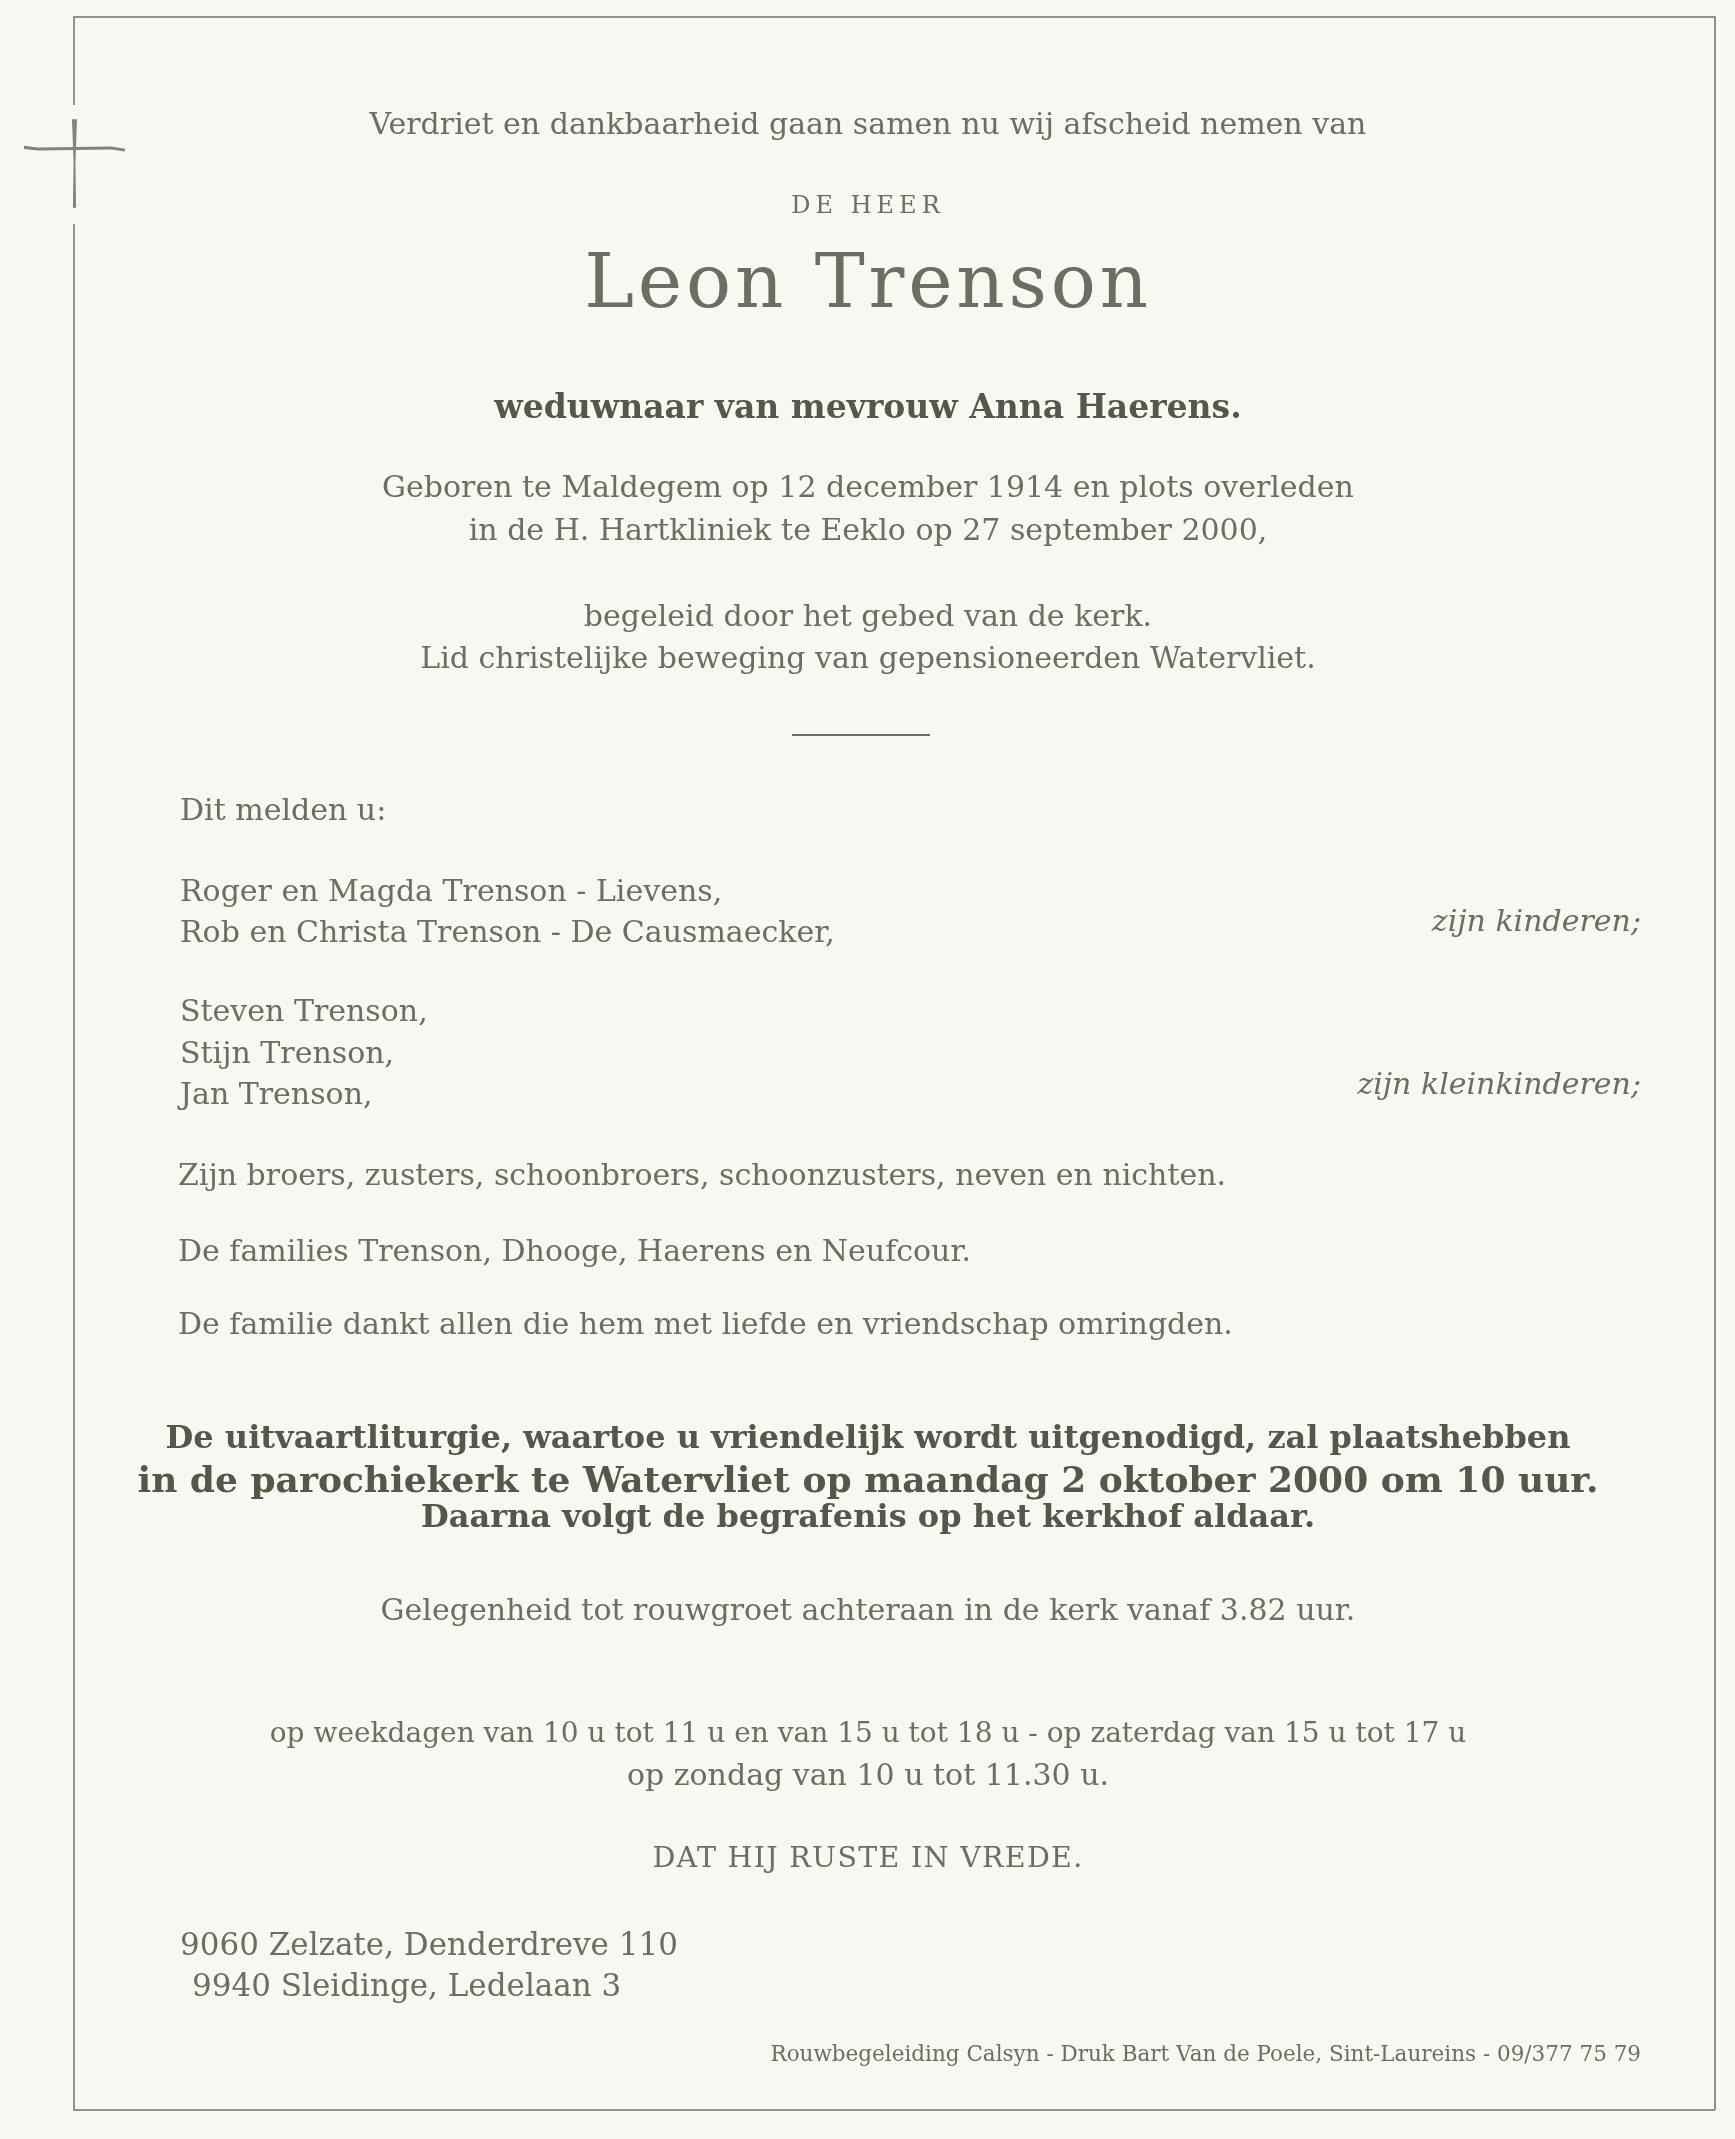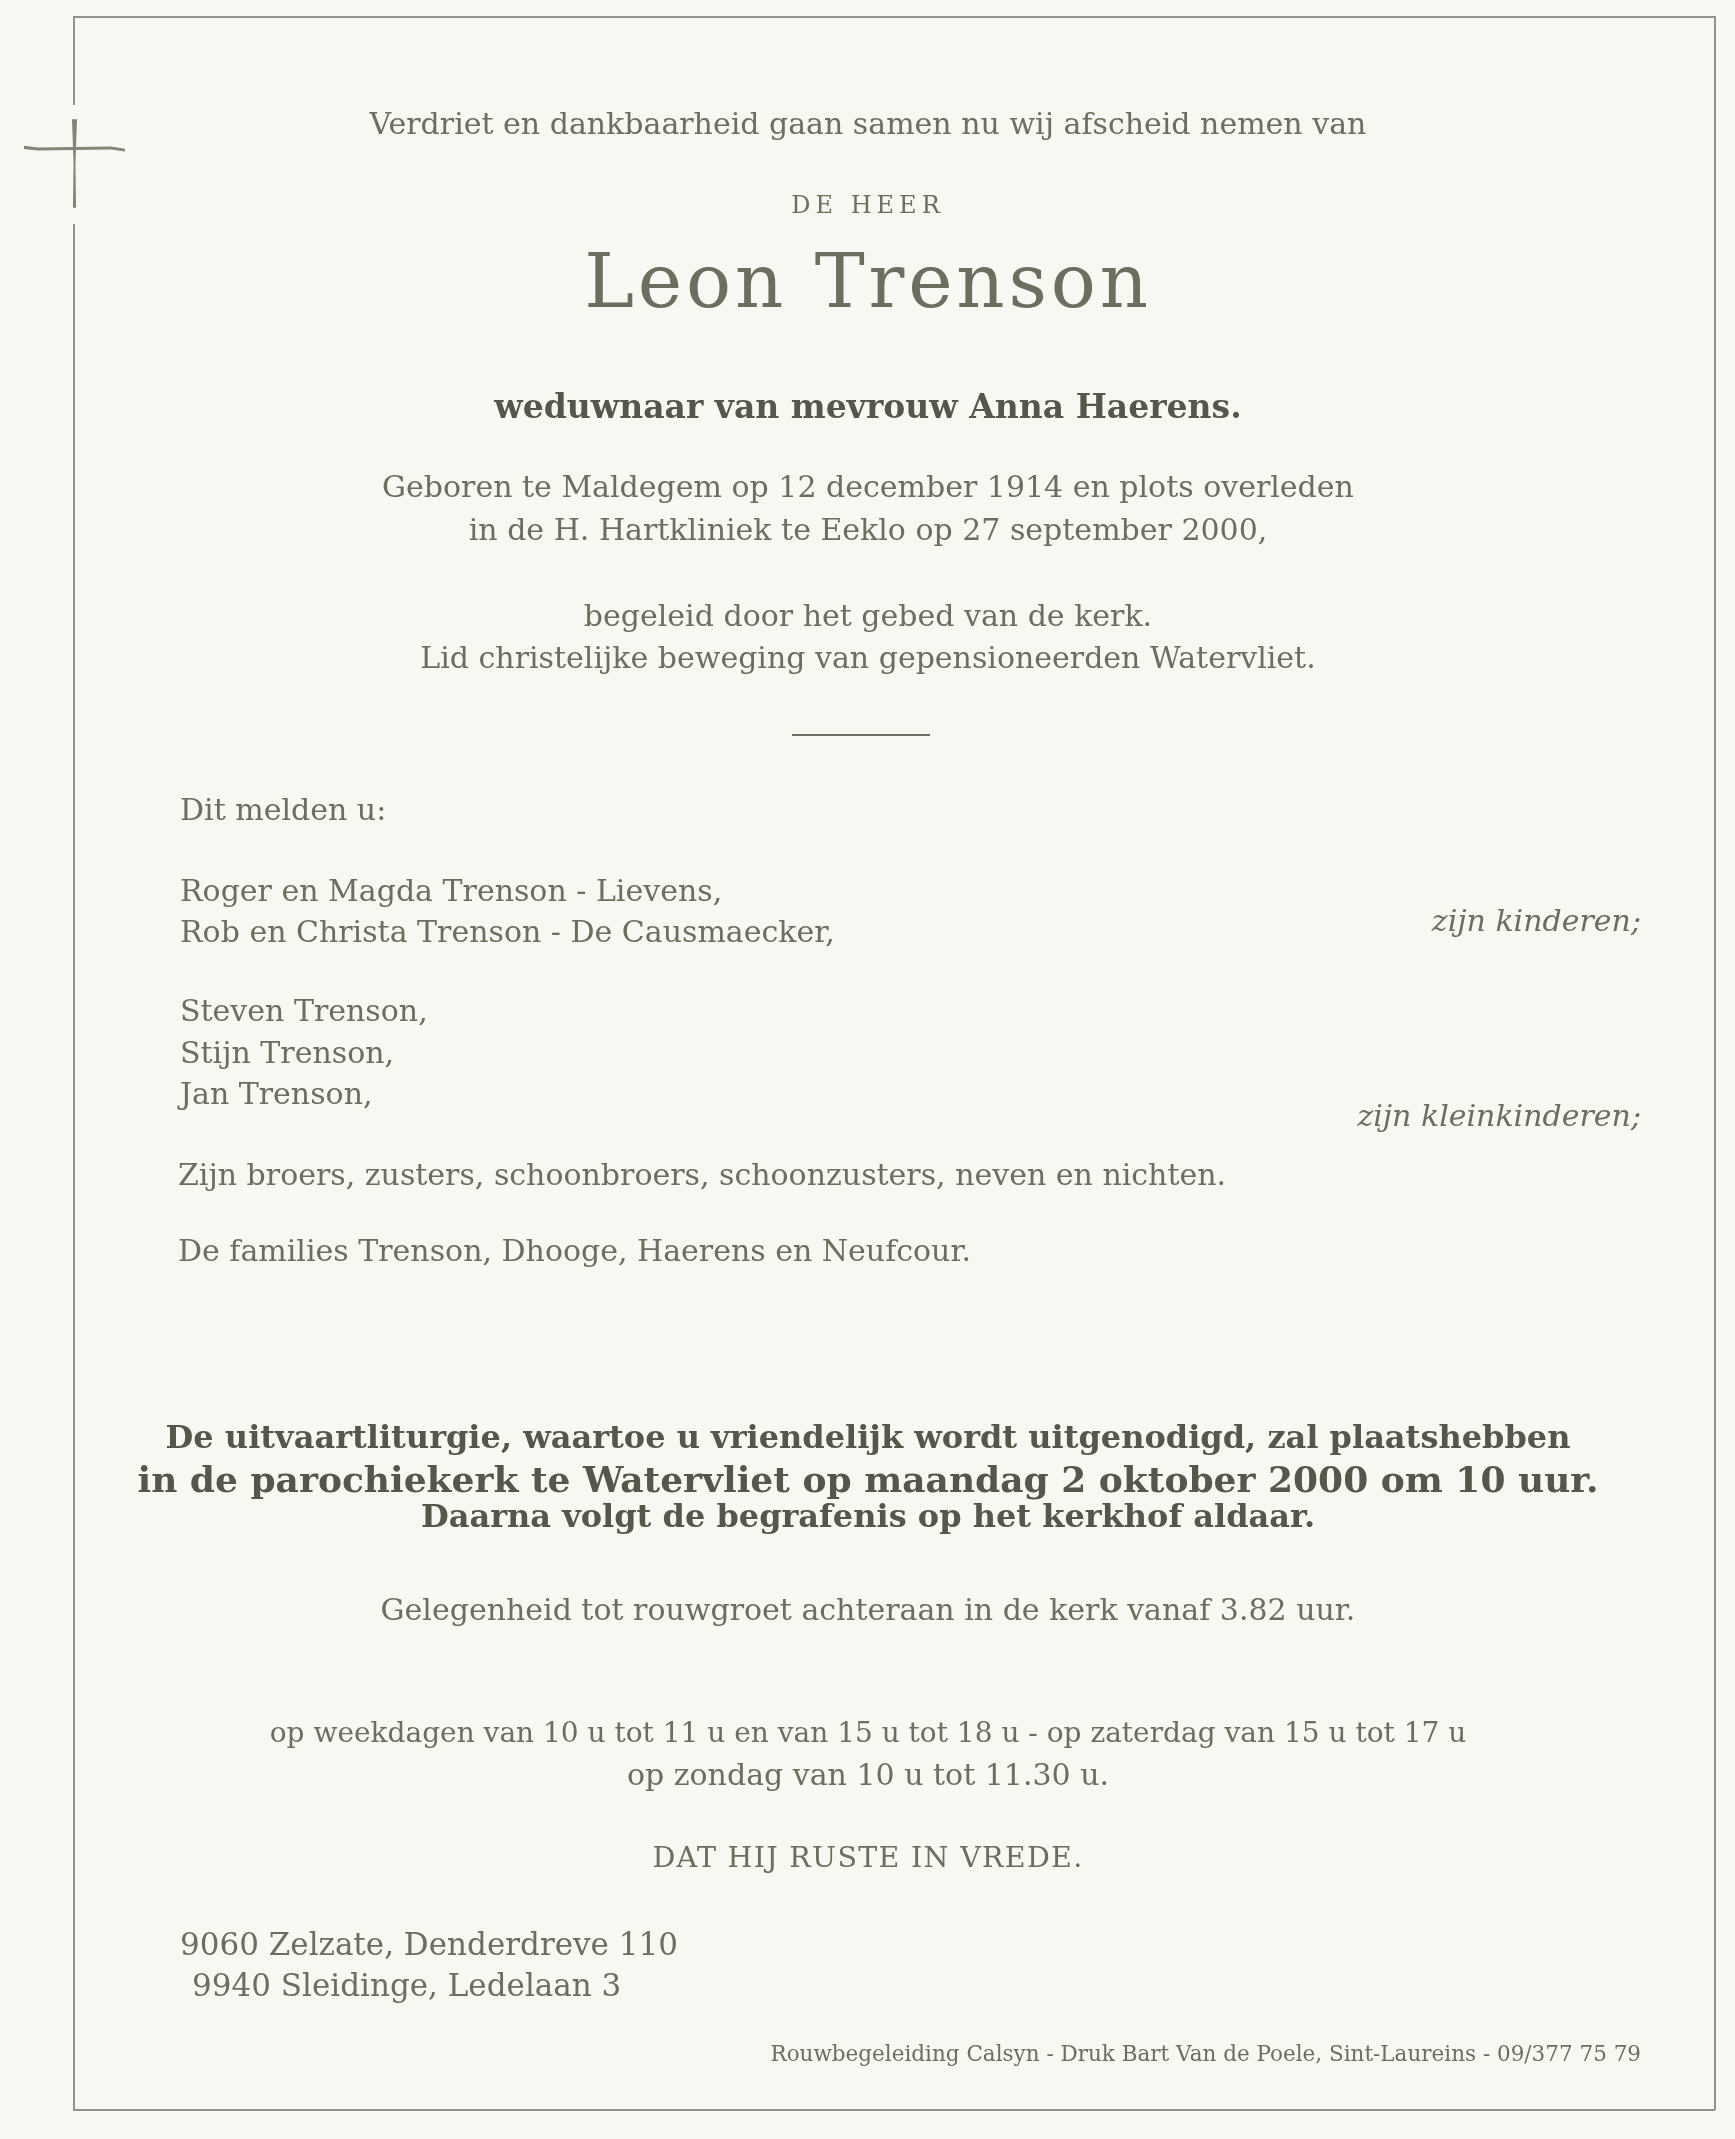--- a/index.html
+++ b/index.html
@@ -65,24 +65,25 @@
 
   <div class="line body-text" style="left:180px;top:792px;">Dit melden u:</div>
 
   <div class="line body-text" style="left:180px;top:873px;">Roger en Magda Trenson - Lievens,</div>
   <div class="line body-text" style="left:180px;top:914px;">Rob en Christa Trenson - De Causmaecker,</div>
   <div class="line italic-role" style="right:95px;top:903px;">zijn kinderen;</div>
 
   <div class="line body-text" style="left:180px;top:993px;">Steven Trenson,</div>
   <div class="line body-text" style="left:180px;top:1035px;">Stijn Trenson,</div>
   <div class="line body-text" style="left:180px;top:1076px;">Jan Trenson,</div>
-  <div class="line italic-role" style="right:95px;top:1066px;margin-top:32px;">zijn kleinkinderen;</div>
+  <div class="line italic-role" style="right:95px;top:1066px;">zijn kleinkinderen;</div>
 
   <div class="line body-text" style="left:178px;top:1157px;">Zijn broers, zusters, schoonbroers, schoonzusters, neven en nichten.</div>
   <div class="line body-text" style="left:178px;top:1233px;">De families Trenson, Dhooge, Haerens en Neufcour.</div>
+  <div class="line body-text" style="left:178px;top:1306px;">De familie dankt allen die hem met liefde en vriendschap omringden.</div>
 
   <div class="line centered bold" style="top:1418px;font-size:32px;">De uitvaartliturgie, waartoe u vriendelijk wordt uitgenodigd, zal plaatshebben</div>
   <div class="line centered bold" style="top:1458px;font-size:36px;">in de parochiekerk te Watervliet op maandag 2 oktober 2000 om 10 uur.</div>
   <div class="line centered bold" style="top:1497px;font-size:32px;">Daarna volgt de begrafenis op het kerkhof aldaar.</div>
 
   <div class="line centered" style="top:1592px;font-size:30px;">Gelegenheid tot rouwgroet achteraan in de kerk vanaf 3.82 uur.</div>
 
   <div class="line centered" style="top:1716px;font-size:28px;">op weekdagen van 10 u tot 11 u en van 15 u tot 18 u - op zaterdag van 15 u tot 17 u</div>
   <div class="line centered" style="top:1757px;font-size:30px;">op zondag van 10 u tot 11.30 u.</div>
 

